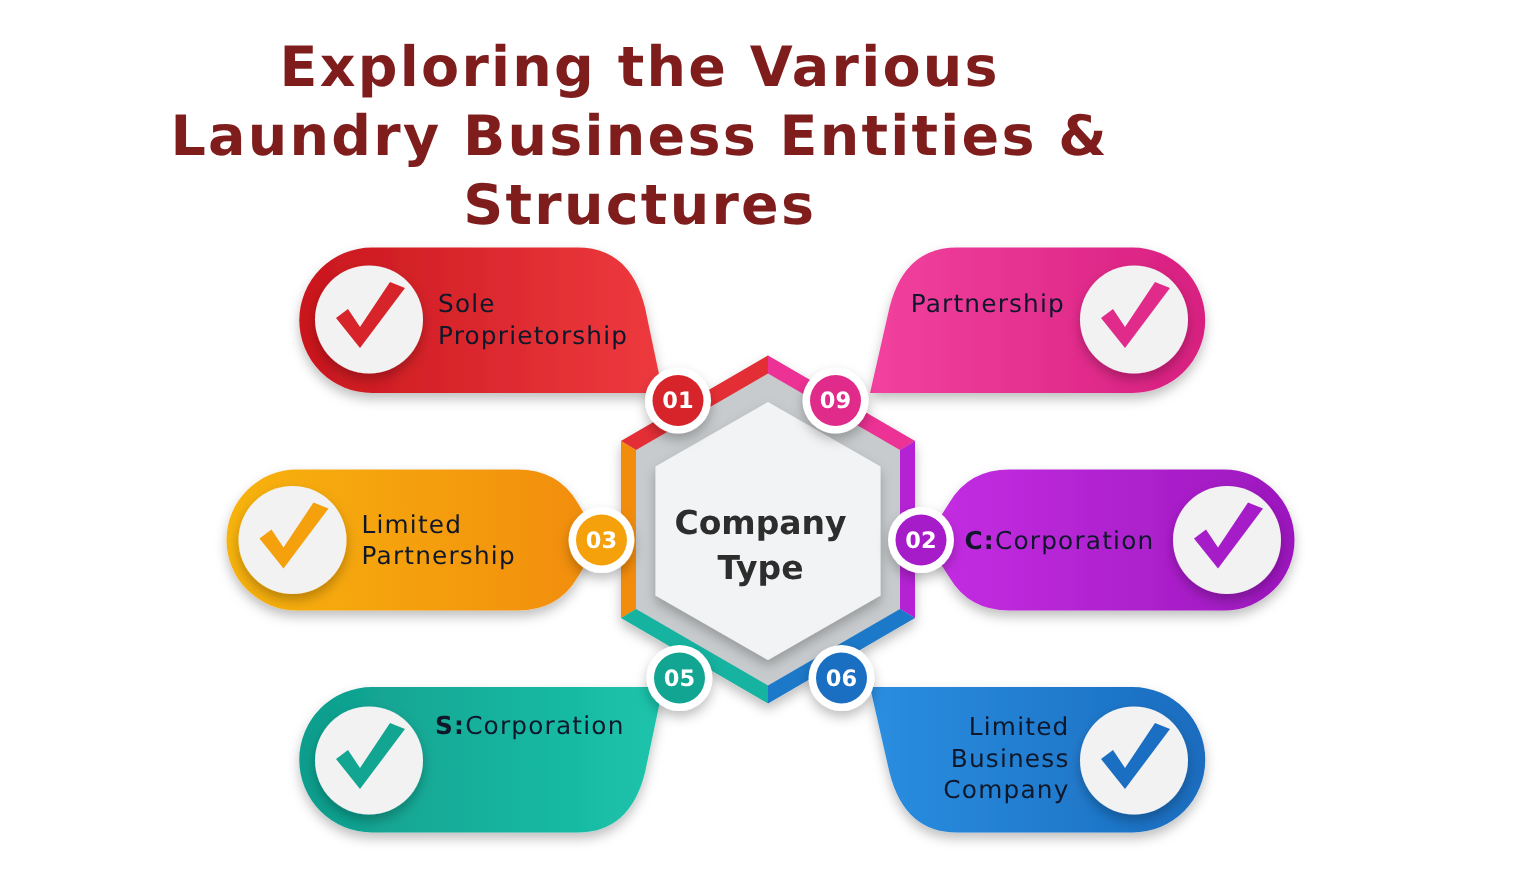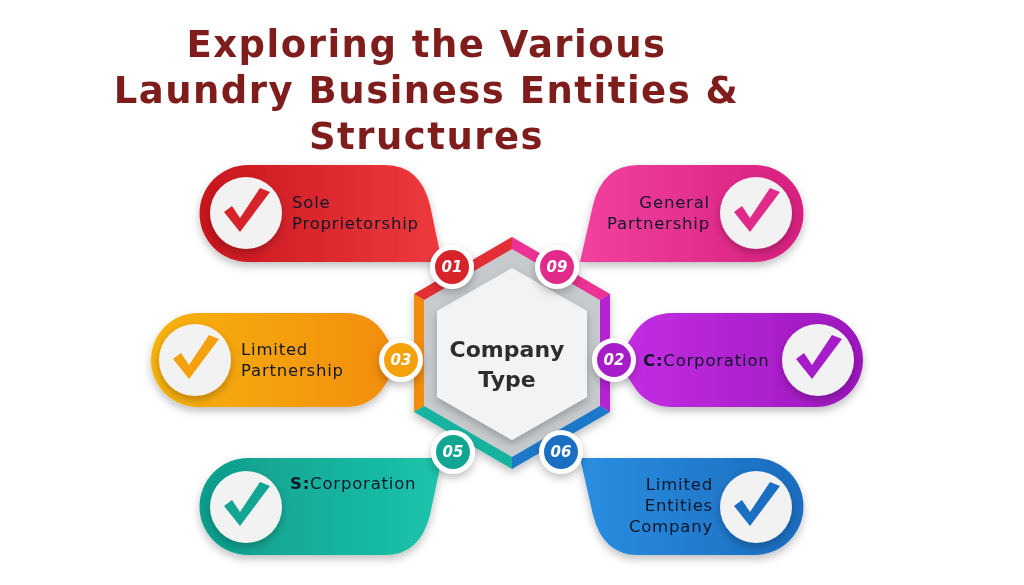--- a/index.html
+++ b/index.html
@@ -2,21 +2,21 @@
 <html><head>
 <meta charset="utf-8">
 <style>
   html,body{margin:0;padding:0;}
   body{width:1024px;height:585px;background:#ffffff;position:relative;overflow:hidden;font-family:"DejaVu Sans","Liberation Sans",sans-serif;}
   .title{position:absolute;left:0;top:22px;width:853px;text-align:center;font-weight:bold;color:#7f1d1d;font-size:37px;line-height:46px;letter-spacing:1.5px;}
   svg.diagram{position:absolute;left:0;top:0;}
   .label{position:absolute;color:#0f172a;font-size:16.5px;line-height:21px;letter-spacing:0.8px;font-family:"DejaVu Sans","Liberation Sans",sans-serif;}
   .label.right{text-align:right;}
   .label b{font-weight:bold;}
-  .num{position:absolute;width:40px;height:40px;margin-left:-20px;margin-top:-20px;text-align:center;line-height:40px;color:#fff;font-weight:bold;font-size:15px;font-family:"DejaVu Sans","Liberation Sans",sans-serif;font-style:italic;}
+  .num{position:absolute;width:40px;height:40px;margin-left:-20px;margin-top:-20px;text-align:center;line-height:40px;color:#fff;font-weight:bold;font-size:15px;font-family:"DejaVu Sans","Liberation Sans",sans-serif;}
   .center-text{position:absolute;left:432px;top:335px;width:150px;text-align:center;font-weight:bold;font-size:22px;line-height:30px;color:#2d2d2d;}
 </style>
 </head>
 <body>
 
 <div class="title">
   <div>Exploring the Various</div>
   <div>Laundry Business Entities &amp; Structures</div>
 </div>
 
@@ -142,30 +142,29 @@
 <div class="center-text">
   <div>Company</div>
   <div>Type</div>
 </div>
 
 <div class="label" style="left:292px;top:192px;">
   <div>Sole</div>
   <div>Proprietorship</div>
 </div>
 <div class="label right" style="left:570px;top:192px;width:140px;">
-  <div>General</div>
   <div>Partnership</div>
 </div>
 <div class="label" style="left:241px;top:339px;">
   <div>Limited</div>
   <div>Partnership</div>
 </div>
 <div class="label" style="left:643px;top:350px;">
   <b>C:</b><span>Corporation</span>
 </div>
 <div class="label" style="left:290px;top:473px;">
   <b>S:</b><span>Corporation</span>
 </div>
 <div class="label right" style="left:580px;top:474px;width:133px;">
   <div>Limited</div>
-  <div>Entities</div>
+  <div>Business</div>
   <div>Company</div>
 </div>
 
 </body></html>

